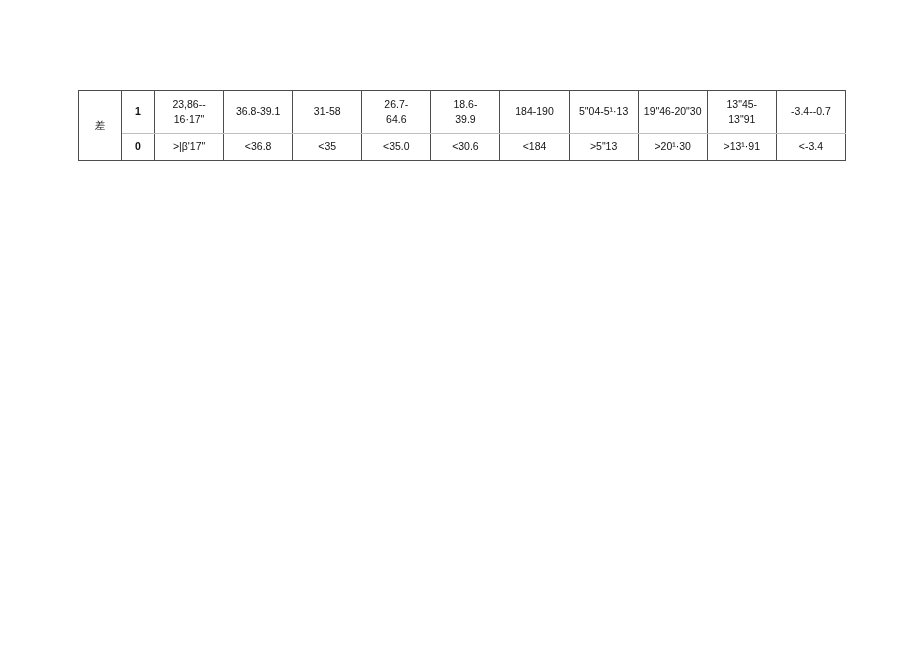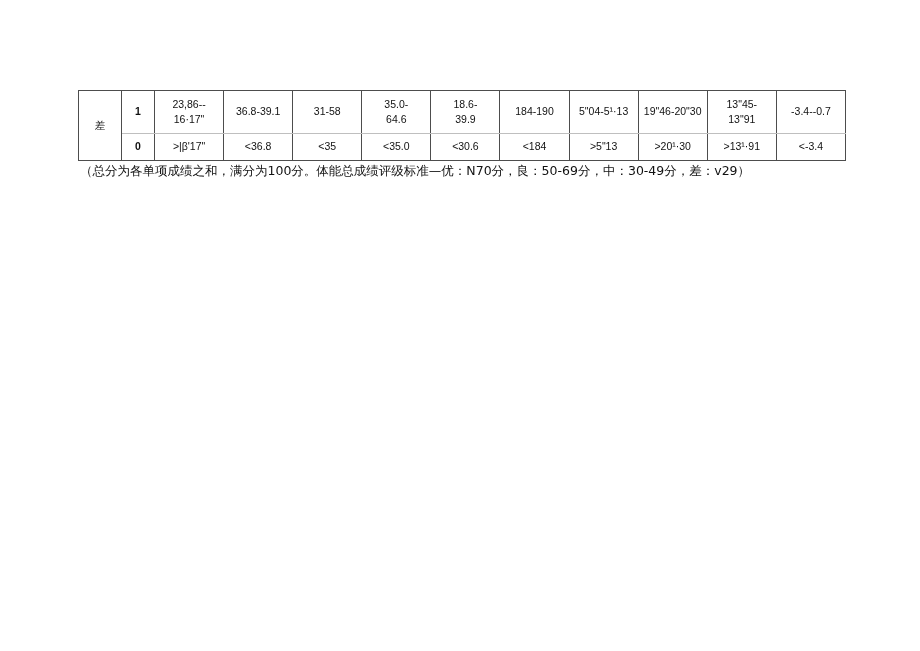--- a/index.html
+++ b/index.html
@@ -118,21 +118,21 @@
             <span class="cell-line">23,86--</span>
             <span class="cell-line">16·17"</span>
           </td>
           <td class="data-cell sep-light">
             <span class="cell-line">36.8-39.1</span>
           </td>
           <td class="data-cell sep-light">
             <span class="cell-line">31-58</span>
           </td>
           <td class="data-cell sep-light">
-            <span class="cell-line">35.0-</span>
+            <span class="cell-line">26.7-</span>
             <span class="cell-line">64.6</span>
           </td>
           <td class="data-cell sep-light">
             <span class="cell-line">18.6-</span>
             <span class="cell-line">39.9</span>
           </td>
           <td class="data-cell sep-light">
             <span class="cell-line">184-190</span>
           </td>
           <td class="data-cell sep-light">
@@ -182,15 +182,14 @@
           </td>
           <td class="data-cell sep-light-top">
             <span class="cell-line">&lt;-3.4</span>
           </td>
         </tr>
 
       </tbody>
     </table>
   </div>
 
-  <div id="caption">（总分为各单项成绩之和，满分为100分。体能总成绩评级标准—优：N70分，良：50-69分，中：30-49分，差：v29）</div>
 
 </div>
 
 </body></html>

